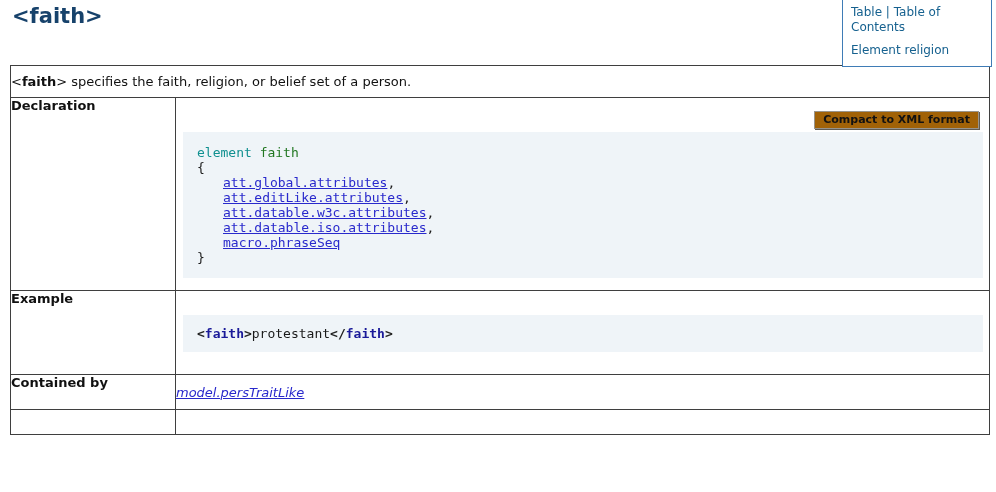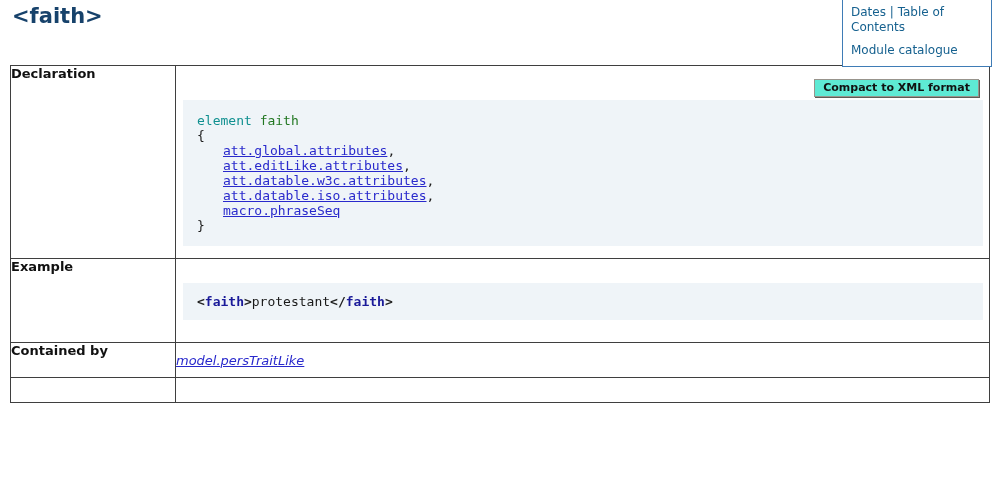--- a/index.html
+++ b/index.html
@@ -79,21 +79,21 @@
     cursor: pointer;
   }
   a.model-link { font-style: italic; }
   
   .btn-row { text-align: right; margin: 13px 10px 0 0; }
   .xml-btn {
     font-family: "DejaVu Sans", "Liberation Sans", sans-serif;
     font-size: 11px;
     font-weight: bold;
     color: #111;
-    background: #5eead4;
+    background: #a16207;
     border: 1px solid #98948c;
     box-shadow: 1px 1px 0 #5f5c55;
     padding: 1px 8px 2px 8px;
     cursor: pointer;
   }
   
   .code-block {
     background: #eff4f8;
     margin: 3px 6px 12px 7px;
     padding: 13px 14px;
@@ -114,33 +114,37 @@
   .tag-b { font-weight: bold; color: #222222; }
   .tag-n { font-weight: bold; color: #1a1a99; }
   .desc-tag { font-weight: bold; }
 </style>
 </head>
 <body>
 
 <h1 class="page-title">&lt;faith&gt;</h1>
 
 <div class="nav-box">
-  <div><a>Dates</a>
+  <div><a>Table</a>
     <span class="nav-sep">|</span>
     <a>Table of Contents</a></div>
-  <div class="nav-catalogue"><a>Module catalogue</a></div>
+  <div class="nav-catalogue"><a>Element religion</a></div>
 </div>
 
 <table class="spec">
   <colgroup>
       <col class="c1">
       <col>
     </colgroup>
 
   <tbody>
+      <tr>
+    <td class="desc-cell" colspan="2"><span>&lt;</span><span class="desc-tag">faith</span><span>&gt;</span>
+      <span>specifies the faith, religion, or belief set of a person.</span></td>
+  </tr>
 
 
 
   <tr class="row-declaration">
     <td class="label-cell">Declaration</td>
     <td class="decl-cell">
       <div class="btn-row">
         <button class="xml-btn">Compact to XML format</button>
       </div>
       <div class="code-block">

